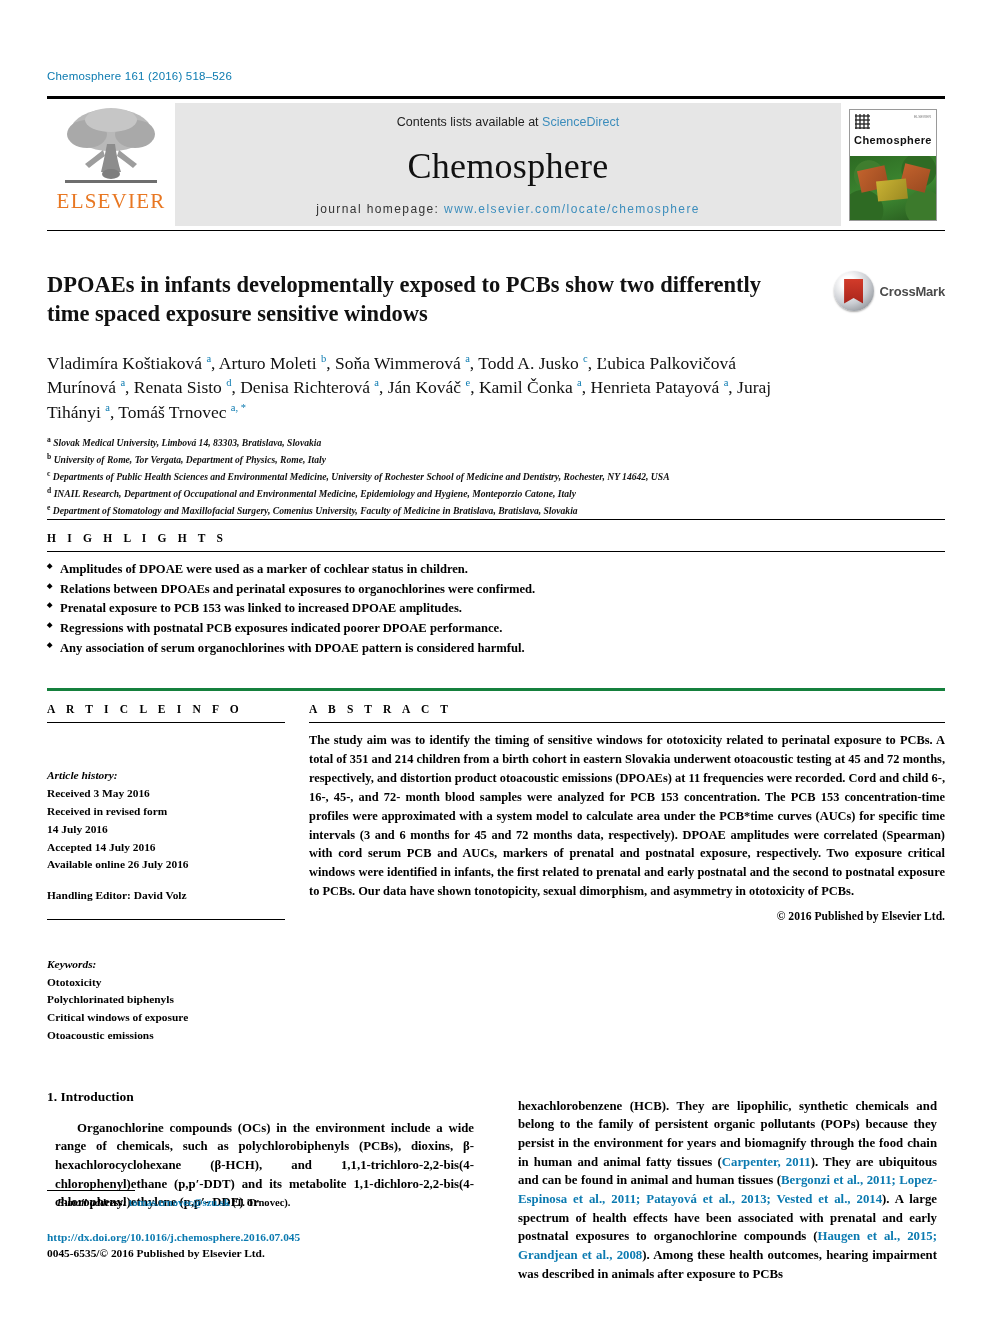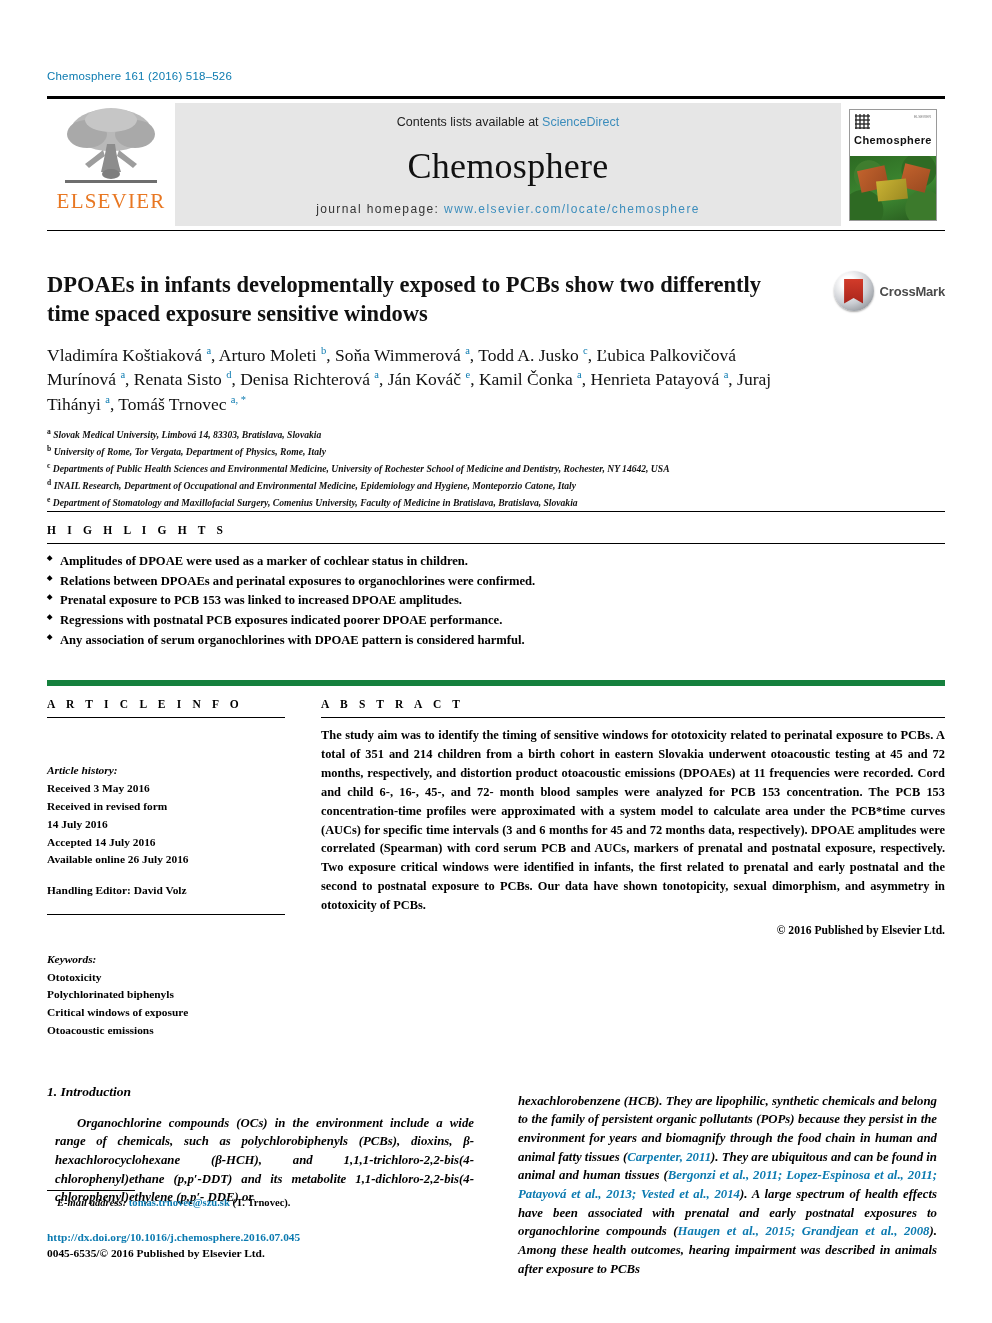--- a/index.html
+++ b/index.html
@@ -203,21 +203,21 @@
   h1.paper-title {
     font-family: "Liberation Serif", serif;
     font-size: 22.5px;
     font-weight: bold;
     line-height: 1.28;
     margin: 0;
     max-width: 730px;
     color: #111;
   }
   .authors {
-    margin-top: 14px;
+    margin-top: 22px;
     font-size: 17.5px;
     line-height: 1.42;
     max-width: 740px;
     color: #111;
   }
   .authors sup, .affil-mark {
     color: #0b7ab0;
     font-size: 10.5px;
     vertical-align: super;
   }
@@ -266,24 +266,24 @@
     position: absolute;
     left: 0;
     top: 1px;
     font-size: 7px;
     color: #000;
   }
 
   
   .info-abstract {
     margin-top: 30px;
-    border-top: 6px solid #15803d;
+    border-top: 3px solid #15803d;
     padding-top: 12px;
     display: flex;
-    gap: 36px;
+    gap: 24px;
   }
   .col-info { width: 238px; flex: 0 0 238px; }
   .col-abstract { flex: 1 1 auto; }
   .info-rule, .abs-rule {
     border-top: 1px solid #000;
     margin-top: 2px;
     padding-top: 8px;
   }
   .info-block {
     font-size: 11.4px;
@@ -309,21 +309,20 @@
     font-size: 11.6px;
     font-weight: bold;
     margin-top: 9px;
   }
 
   
   .body-cols {
     margin-top: 44px;
     display: flex;
     gap: 28px;
-    font-style: italic;
   }
   .bcol { flex: 1 1 0; min-width: 0; }
   h2.section-title {
     font-size: 13.5px;
     font-weight: bold;
     margin: 0 0 14px 0;
     font-family: "Liberation Serif", serif;
   }
   .body-text {
     font-size: 12.8px;

